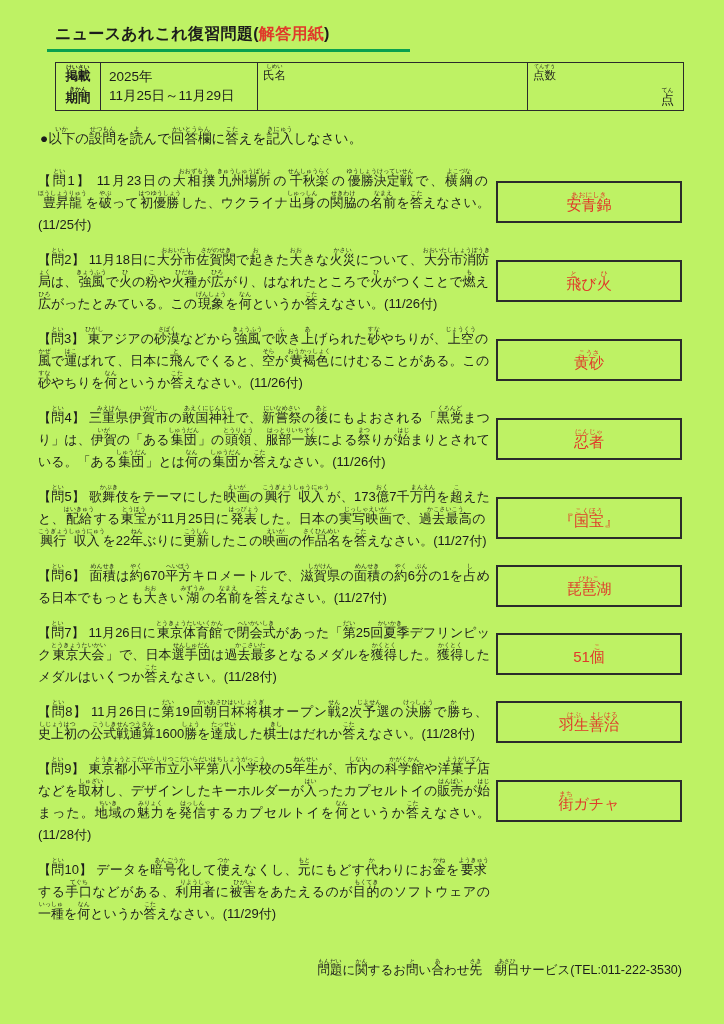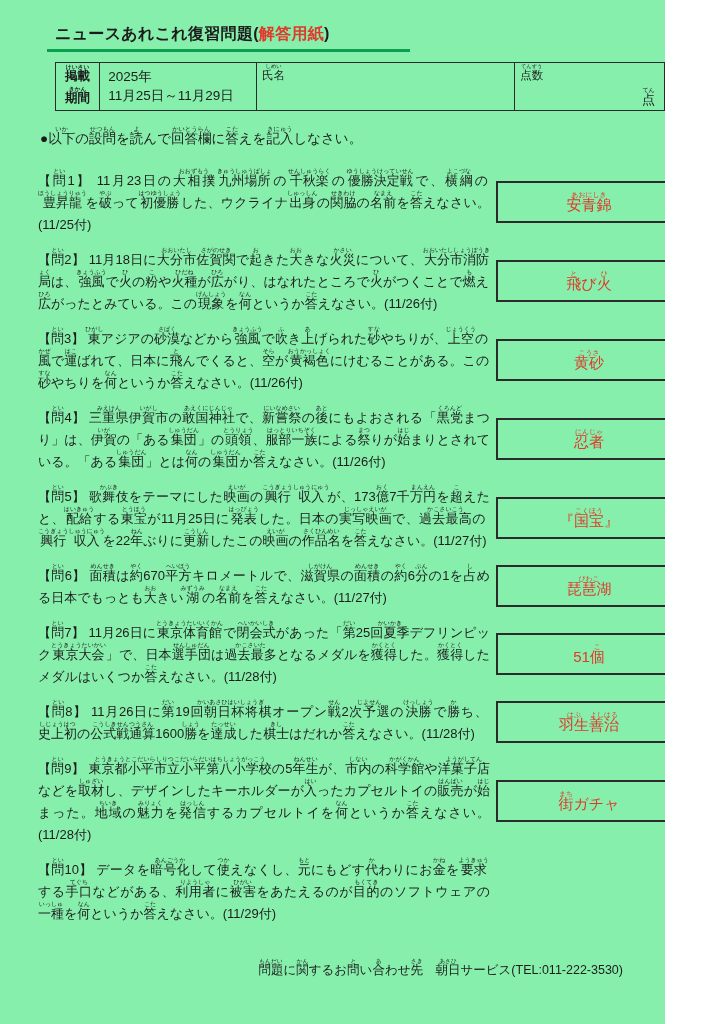--- a/index.html
+++ b/index.html
@@ -4,21 +4,21 @@
 <style>
   :root{
     --accent-red:#e0392a;
     --underline-green:#0aa04f;
     --ink:#1c1c1c;
     --line:#2b2b2b;
   }
   *{box-sizing:border-box;}
   html,body{margin:0;padding:0;background:#ffffff;}
   .page{
-    position:relative;width:665px;height:1024px;background:#86efac;overflow:hidden;
+    position:relative;width:724px;height:1024px;background:#bef264;overflow:hidden;
     font-family:"Liberation Sans",sans-serif;color:var(--ink);
   }
   ruby{ruby-align:center;}
   rt{font-size:46%;font-weight:inherit;letter-spacing:0;}
   
   .title-wrap{
     position:absolute;left:47px;top:24px;width:363px;
     border-bottom:3px solid var(--underline-green);
     padding:0 0 4px 8px;font-size:16px;font-weight:bold;letter-spacing:.3px;
     white-space:nowrap;

